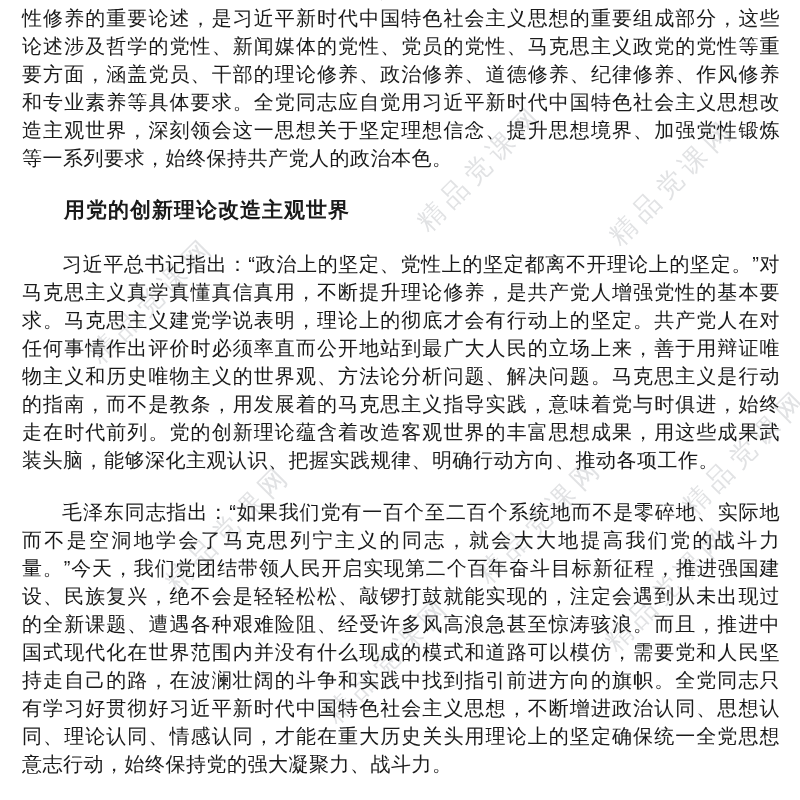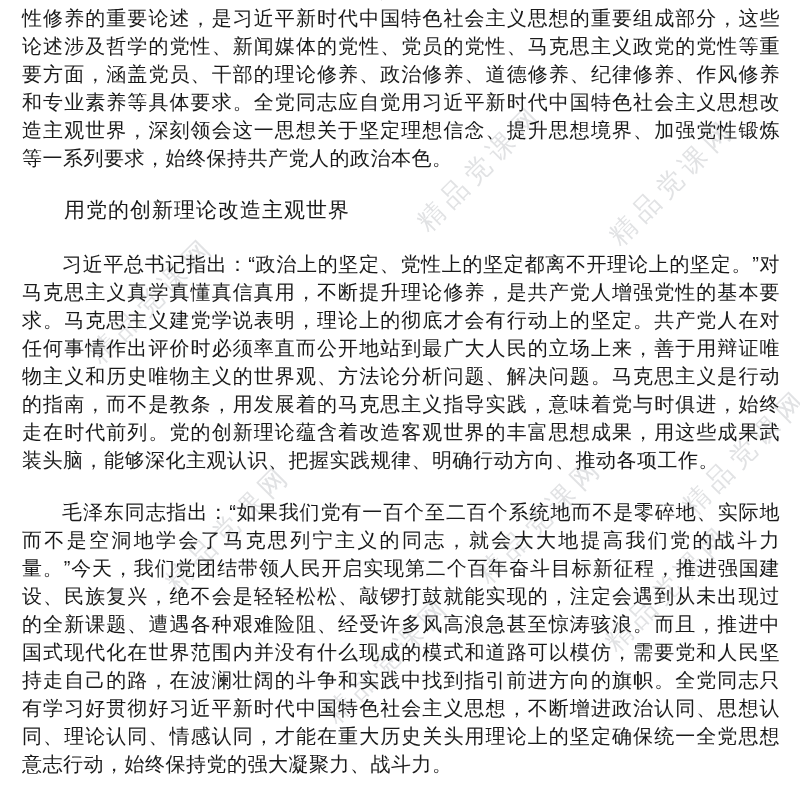--- a/index.html
+++ b/index.html
@@ -59,21 +59,21 @@
     text-justify: inter-ideograph;
     letter-spacing: 0.5px;
   }
   .para.indent {
     text-indent: 2em;
   }
   .heading {
     margin: 0 0 26px 0;
     font-size: 21px;
     line-height: 28px;
-    font-weight: normal;
+    font-weight: bold;
     color: #1a1a1a;
     text-indent: 2em;
     letter-spacing: 1px;
   }
 </style>
 </head>
 <body>
 
 <div class="page">
 

